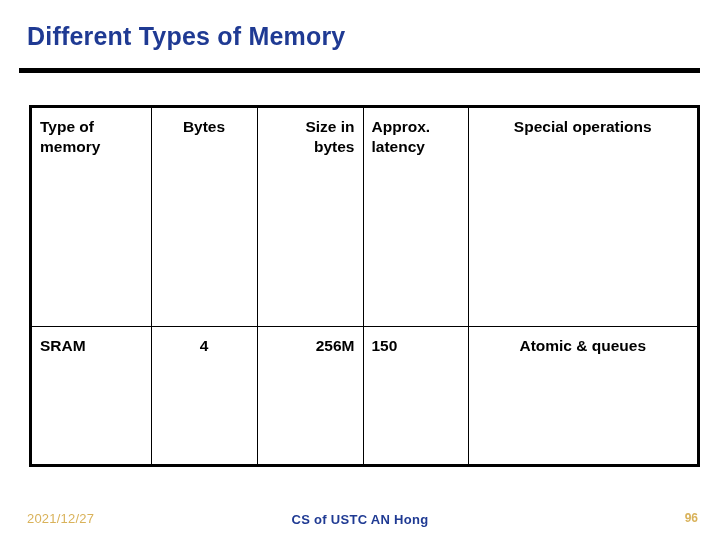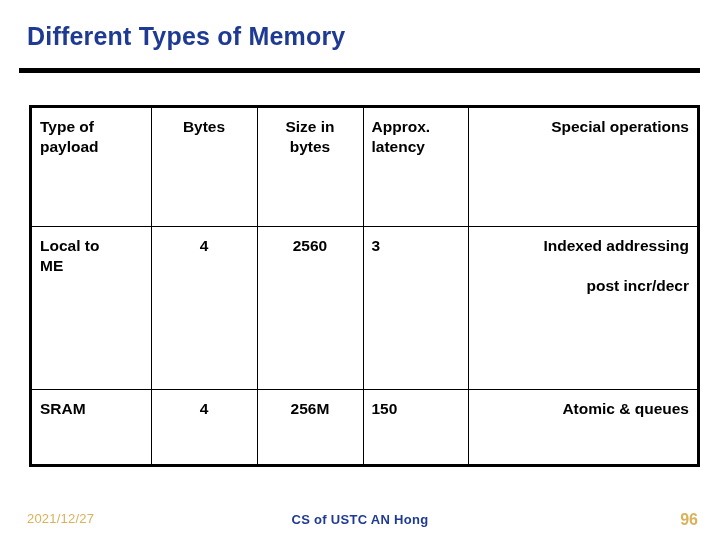--- a/index.html
+++ b/index.html
@@ -75,23 +75,23 @@
     line-height: 20px;
     box-sizing: border-box;
   }
   table.memtable td:first-child { border-left: 0; }
   table.memtable td:last-child  { border-right: 0; }
   table.memtable tr:first-child td { border-top: 0; }
   table.memtable tr:last-child td  { border-bottom: 0; }
 
   .col-type { width: 119px; text-align: left; }
   .col-bytes { width: 106px; text-align: center; }
-  .col-size { width: 106px; text-align: center; }
+  .col-size { width: 106px; text-align: right; }
   .col-lat  { width: 105px; text-align: left; }
-  .col-ops  { width: 229px; text-align: right; }
+  .col-ops  { width: 229px; text-align: center; }
 
   .cellline { display: block; }
   .cellline.spaced { margin-top: 20px; }
 
   
   .footer-date {
     position: absolute;
     left: 27px;
     top: 511px;
     font-size: 13px;
@@ -107,67 +107,54 @@
     text-align: center;
     font-size: 13px;
     font-weight: bold;
     color: #1F3A93;
     letter-spacing: 0.3px;
   }
   .footer-page {
     position: absolute;
     right: 22px;
     top: 511px;
-    font-size: 16px;
+    font-size: 12px;
     font-weight: bold;
     color: #D9B25A;
     margin-left: 24px;
   }
 </style>
 </head>
 <body>
 
 <div class="slide">
 
   <div class="slide-title">Different Types of Memory</div>
   <div class="title-rule"></div>
 
   <div class="table-wrap">
     <table class="memtable">
       <tbody>
         <tr>
           <td class="col-type">
             <span class="cellline">Type of</span>
-            <span class="cellline">payload</span>
+            <span class="cellline">memory</span>
           </td>
           <td class="col-bytes">Bytes</td>
           <td class="col-size">
             <span class="cellline">Size in</span>
             <span class="cellline">bytes</span>
           </td>
           <td class="col-lat">
             <span class="cellline">Approx.</span>
             <span class="cellline">latency</span>
           </td>
           <td class="col-ops">Special operations</td>
         </tr>
 
-        <tr>
-          <td class="col-type">
-            <span class="cellline">Local to</span>
-            <span class="cellline">ME</span>
-          </td>
-          <td class="col-bytes">4</td>
-          <td class="col-size">2560</td>
-          <td class="col-lat">3</td>
-          <td class="col-ops">
-            <span class="cellline">Indexed addressing</span>
-            <span class="cellline spaced">post incr/decr</span>
-          </td>
-        </tr>
 
 
         <tr>
           <td class="col-type">
             <span class="cellline">SRAM</span>
           </td>
           <td class="col-bytes">4</td>
           <td class="col-size">256M</td>
           <td class="col-lat">150</td>
           <td class="col-ops">

